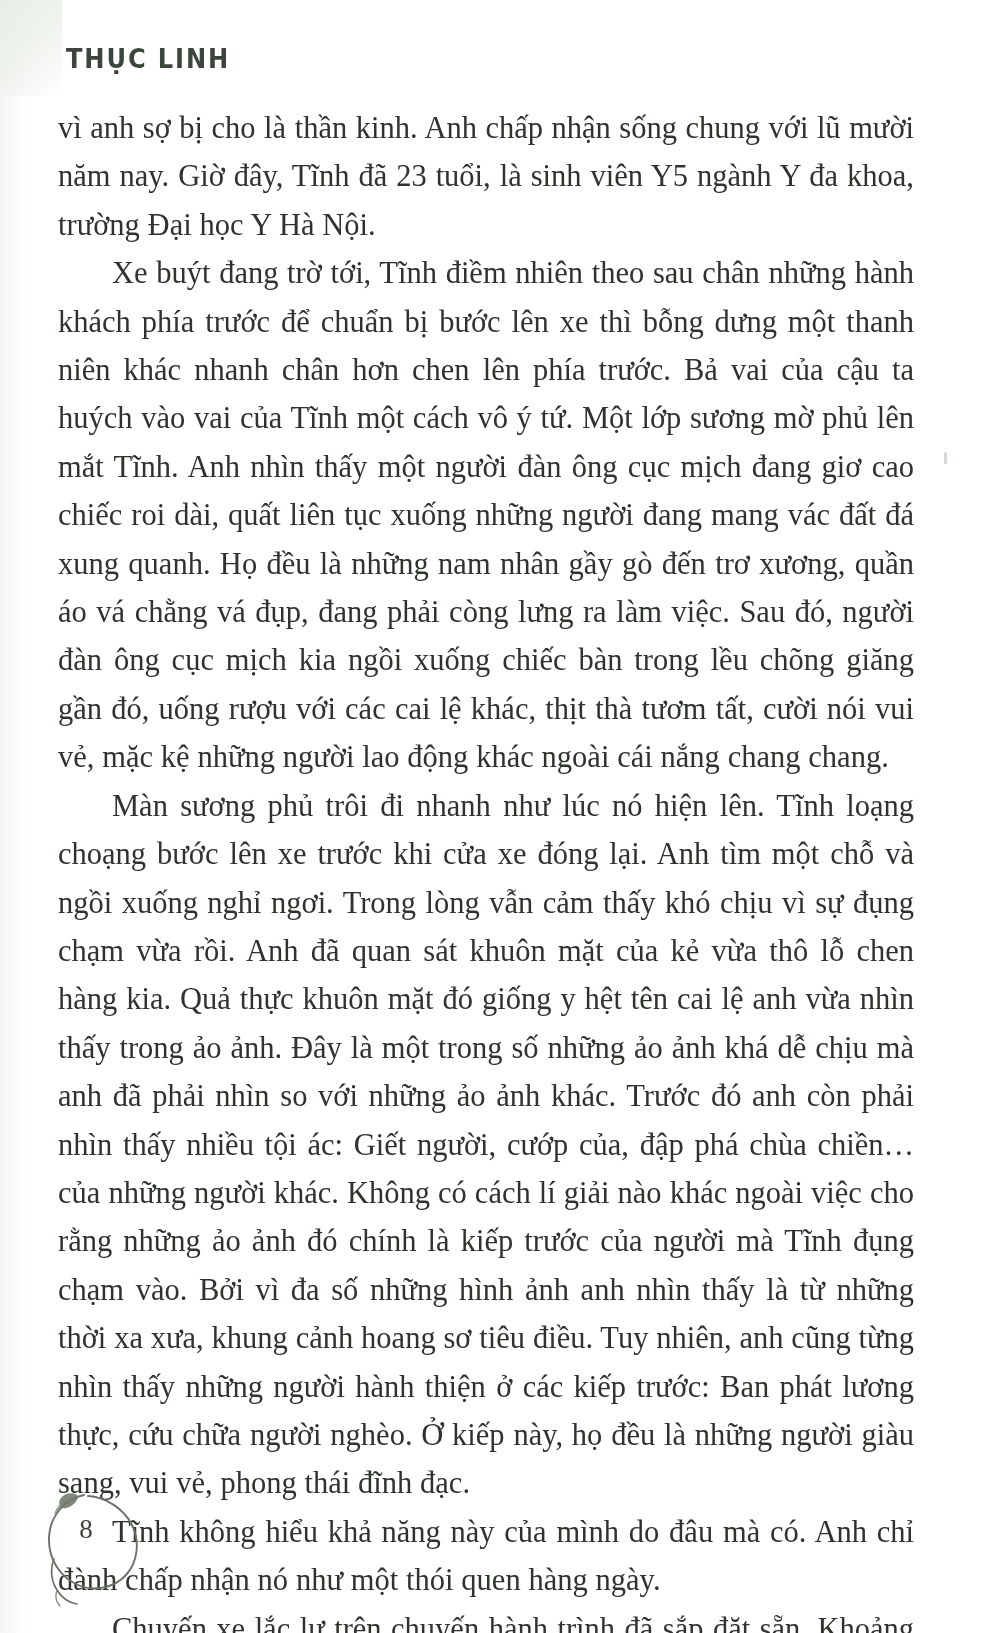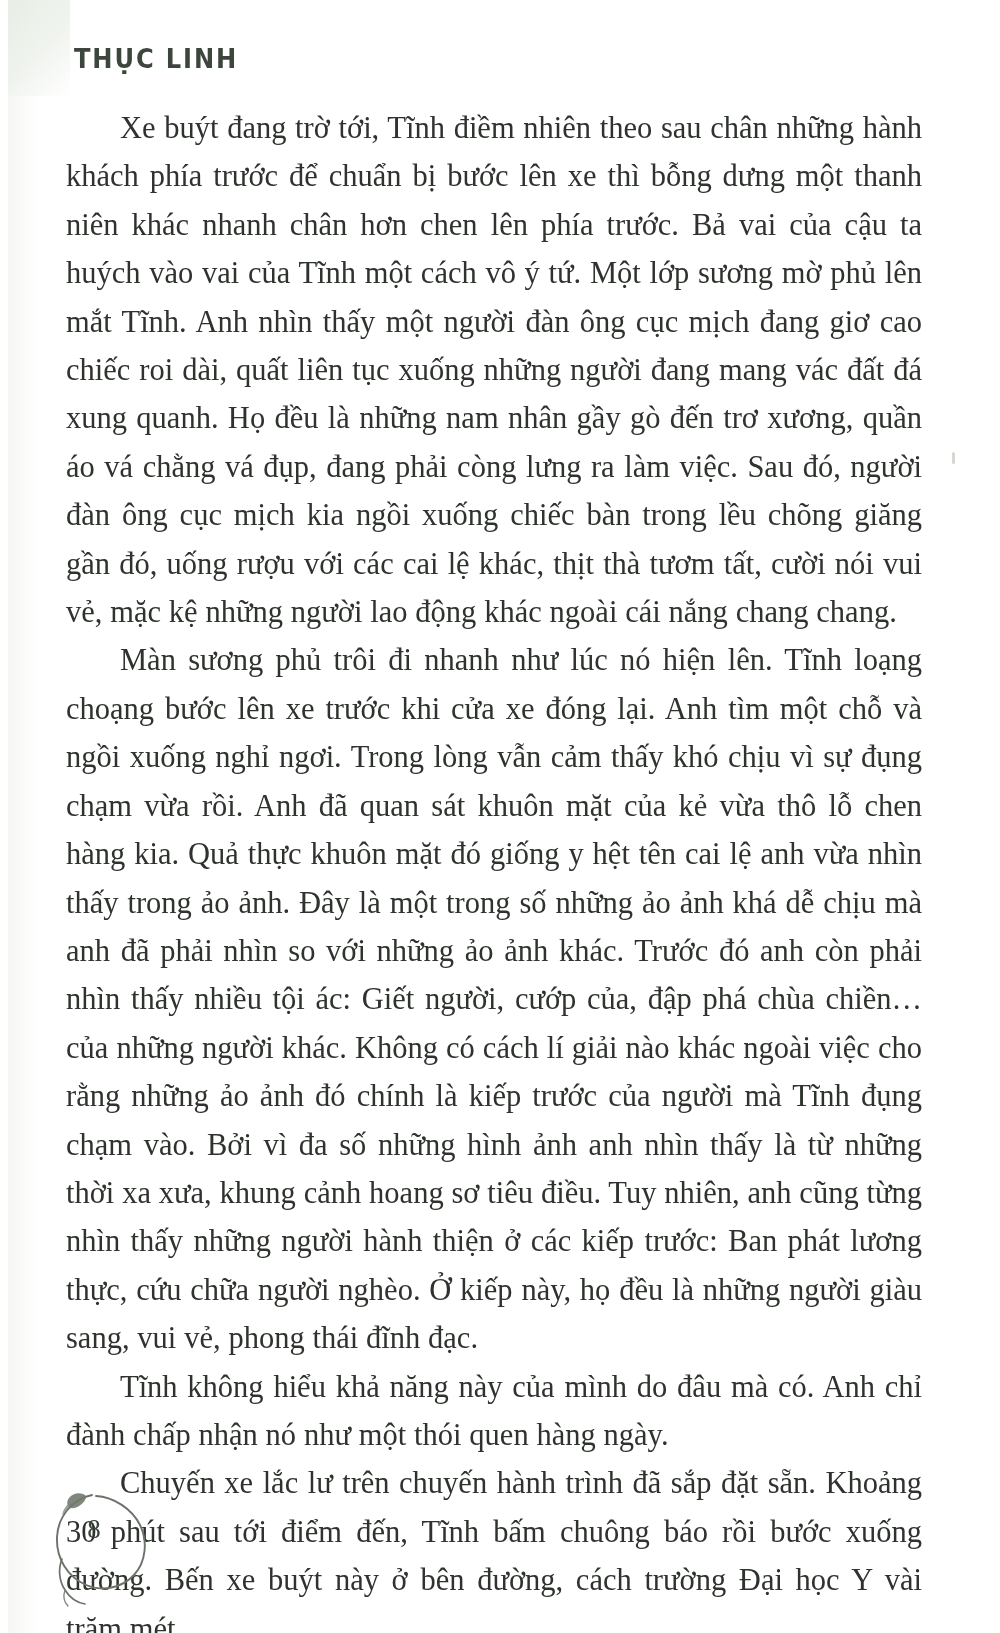--- a/index.html
+++ b/index.html
@@ -32,21 +32,21 @@
     top: 0;
     width: 30px;
     height: 1633px;
     background: linear-gradient(90deg, #f2f4f0 0%, #ffffff 100%);
     opacity: .7;
     pointer-events: none;
   }
 
   .page {
     position: absolute;
-    left: 8px;
+    left: 0;
     top: 0;
     width: 870px;
     height: 1633px;
   }
 
   
   .running-head {
     position: absolute;
     left: 66px;
     top: 44px;
@@ -136,20 +136,21 @@
 <div class="page">
 
   <div class="page-scan-tint-2"></div>
   <div class="page-scan-tint"></div>
 
   <div class="running-head">THỤC LINH</div>
 
   <div class="margin-speck"></div>
 
   <div class="body-text">
+    <p class="para no-stretch">vì anh sợ bị cho là thần kinh. Anh chấp nhận sống chung với lũ mười năm nay. Giờ đây, Tĩnh đã 23 tuổi, là sinh viên Y5 ngành Y đa khoa, trường Đại học Y Hà Nội.</p>
     <p class="para indent no-stretch">Xe buýt đang trờ tới, Tĩnh điềm nhiên theo sau chân những hành khách phía trước để chuẩn bị bước lên xe thì bỗng dưng một thanh niên khác nhanh chân hơn chen lên phía trước. Bả vai của cậu ta huých vào vai của Tĩnh một cách vô ý tứ. Một lớp sương mờ phủ lên mắt Tĩnh. Anh nhìn thấy một người đàn ông cục mịch đang giơ cao chiếc roi dài, quất liên tục xuống những người đang mang vác đất đá xung quanh. Họ đều là những nam nhân gầy gò đến trơ xương, quần áo vá chằng vá đụp, đang phải còng lưng ra làm việc. Sau đó, người đàn ông cục mịch kia ngồi xuống chiếc bàn trong lều chõng giăng gần đó, uống rượu với các cai lệ khác, thịt thà tươm tất, cười nói vui vẻ, mặc kệ những người lao động khác ngoài cái nắng chang chang.</p>
     <p class="para indent no-stretch">Màn sương phủ trôi đi nhanh như lúc nó hiện lên. Tĩnh loạng choạng bước lên xe trước khi cửa xe đóng lại. Anh tìm một chỗ và ngồi xuống nghỉ ngơi. Trong lòng vẫn cảm thấy khó chịu vì sự đụng chạm vừa rồi. Anh đã quan sát khuôn mặt của kẻ vừa thô lỗ chen hàng kia. Quả thực khuôn mặt đó giống y hệt tên cai lệ anh vừa nhìn thấy trong ảo ảnh. Đây là một trong số những ảo ảnh khá dễ chịu mà anh đã phải nhìn so với những ảo ảnh khác. Trước đó anh còn phải nhìn thấy nhiều tội ác: Giết người, cướp của, đập phá chùa chiền… của những người khác. Không có cách lí giải nào khác ngoài việc cho rằng những ảo ảnh đó chính là kiếp trước của người mà Tĩnh đụng chạm vào. Bởi vì đa số những hình ảnh anh nhìn thấy  là từ những thời xa xưa, khung cảnh hoang sơ tiêu điều. Tuy nhiên, anh cũng từng nhìn thấy những người hành thiện ở các kiếp trước: Ban phát lương thực, cứu chữa người nghèo. Ở kiếp này, họ đều là những người giàu sang, vui vẻ, phong thái đĩnh đạc.</p>
     <p class="para indent no-stretch">Tĩnh không hiểu khả năng này của mình do đâu mà có. Anh chỉ đành chấp nhận nó như một thói quen hàng ngày.</p>
     <p class="para indent no-stretch">Chuyến xe lắc lư trên chuyến hành trình đã sắp đặt sẵn. Khoảng 30 phút sau tới điểm đến, Tĩnh bấm chuông báo rồi bước xuống đường. Bến xe buýt này ở bên đường, cách trường Đại học Y vài trăm mét.</p>
   </div>
 
   <div class="folio">
     <svg viewBox="0 0 124 124" xmlns="http://www.w3.org/2000/svg" aria-hidden="true">
 
       <path d="M40 6 C20 10, 6 28, 5 48 C4 70, 16 88, 34 96 C50 103, 70 99, 82 86 C94 73, 96 52, 88 36 C80 20, 62 8, 44 7" fill="none" stroke="#6b7268" stroke-width="1.9" stroke-linecap="round"></path>

